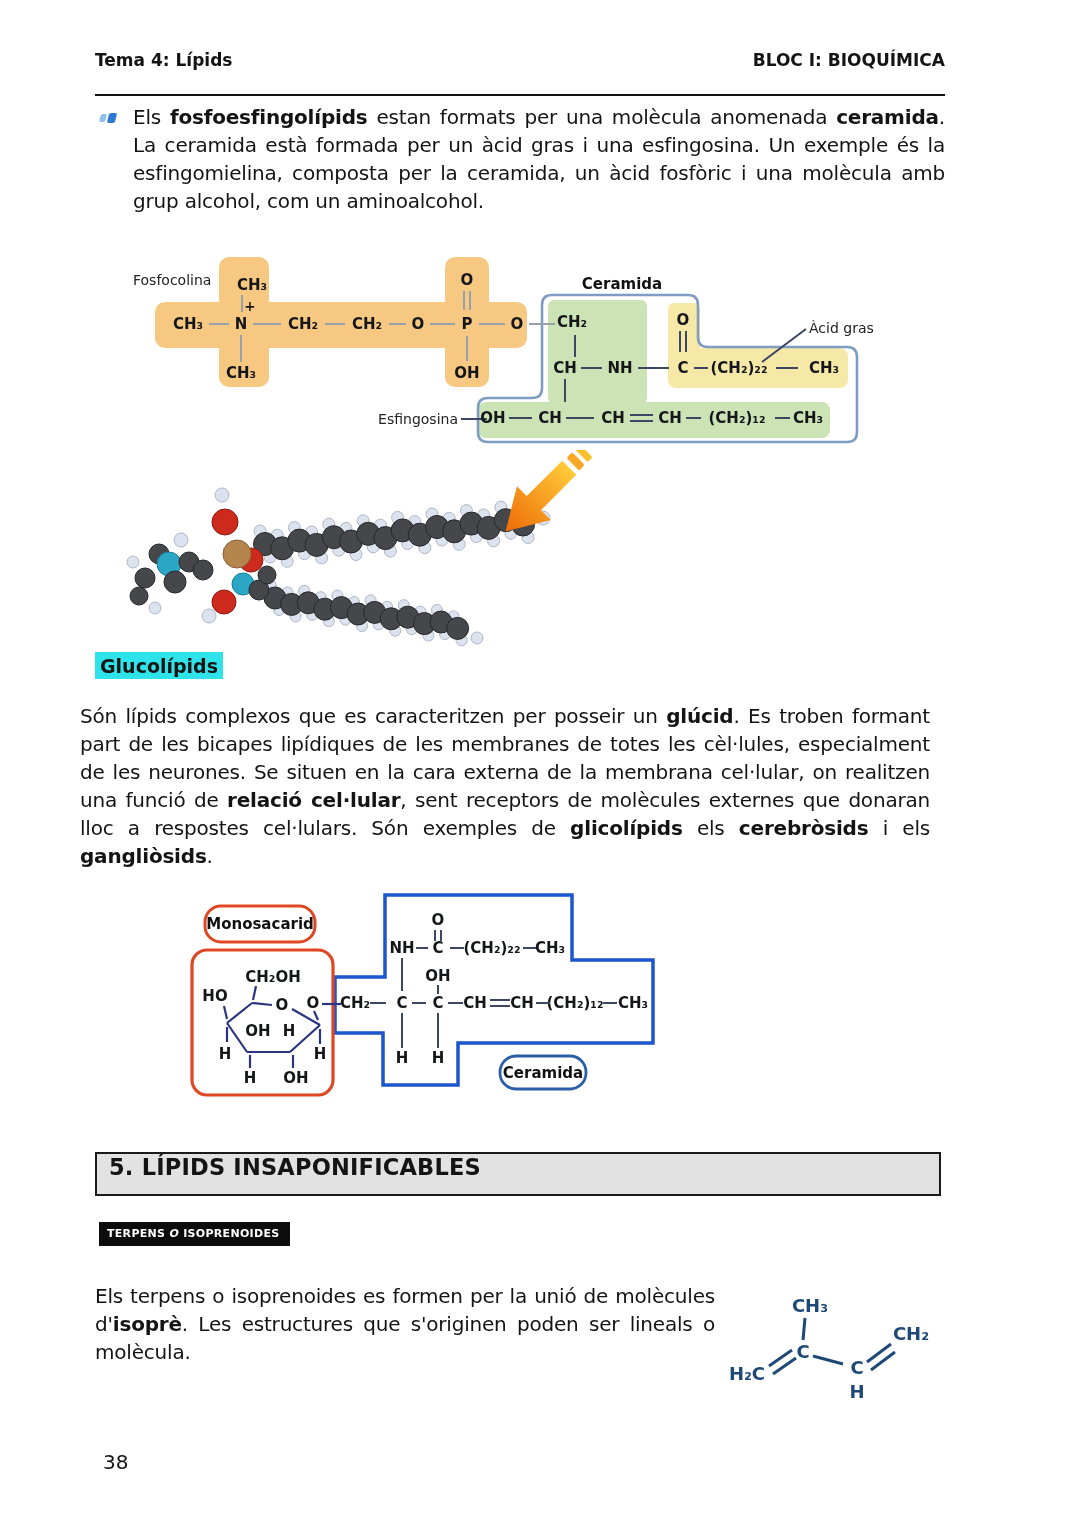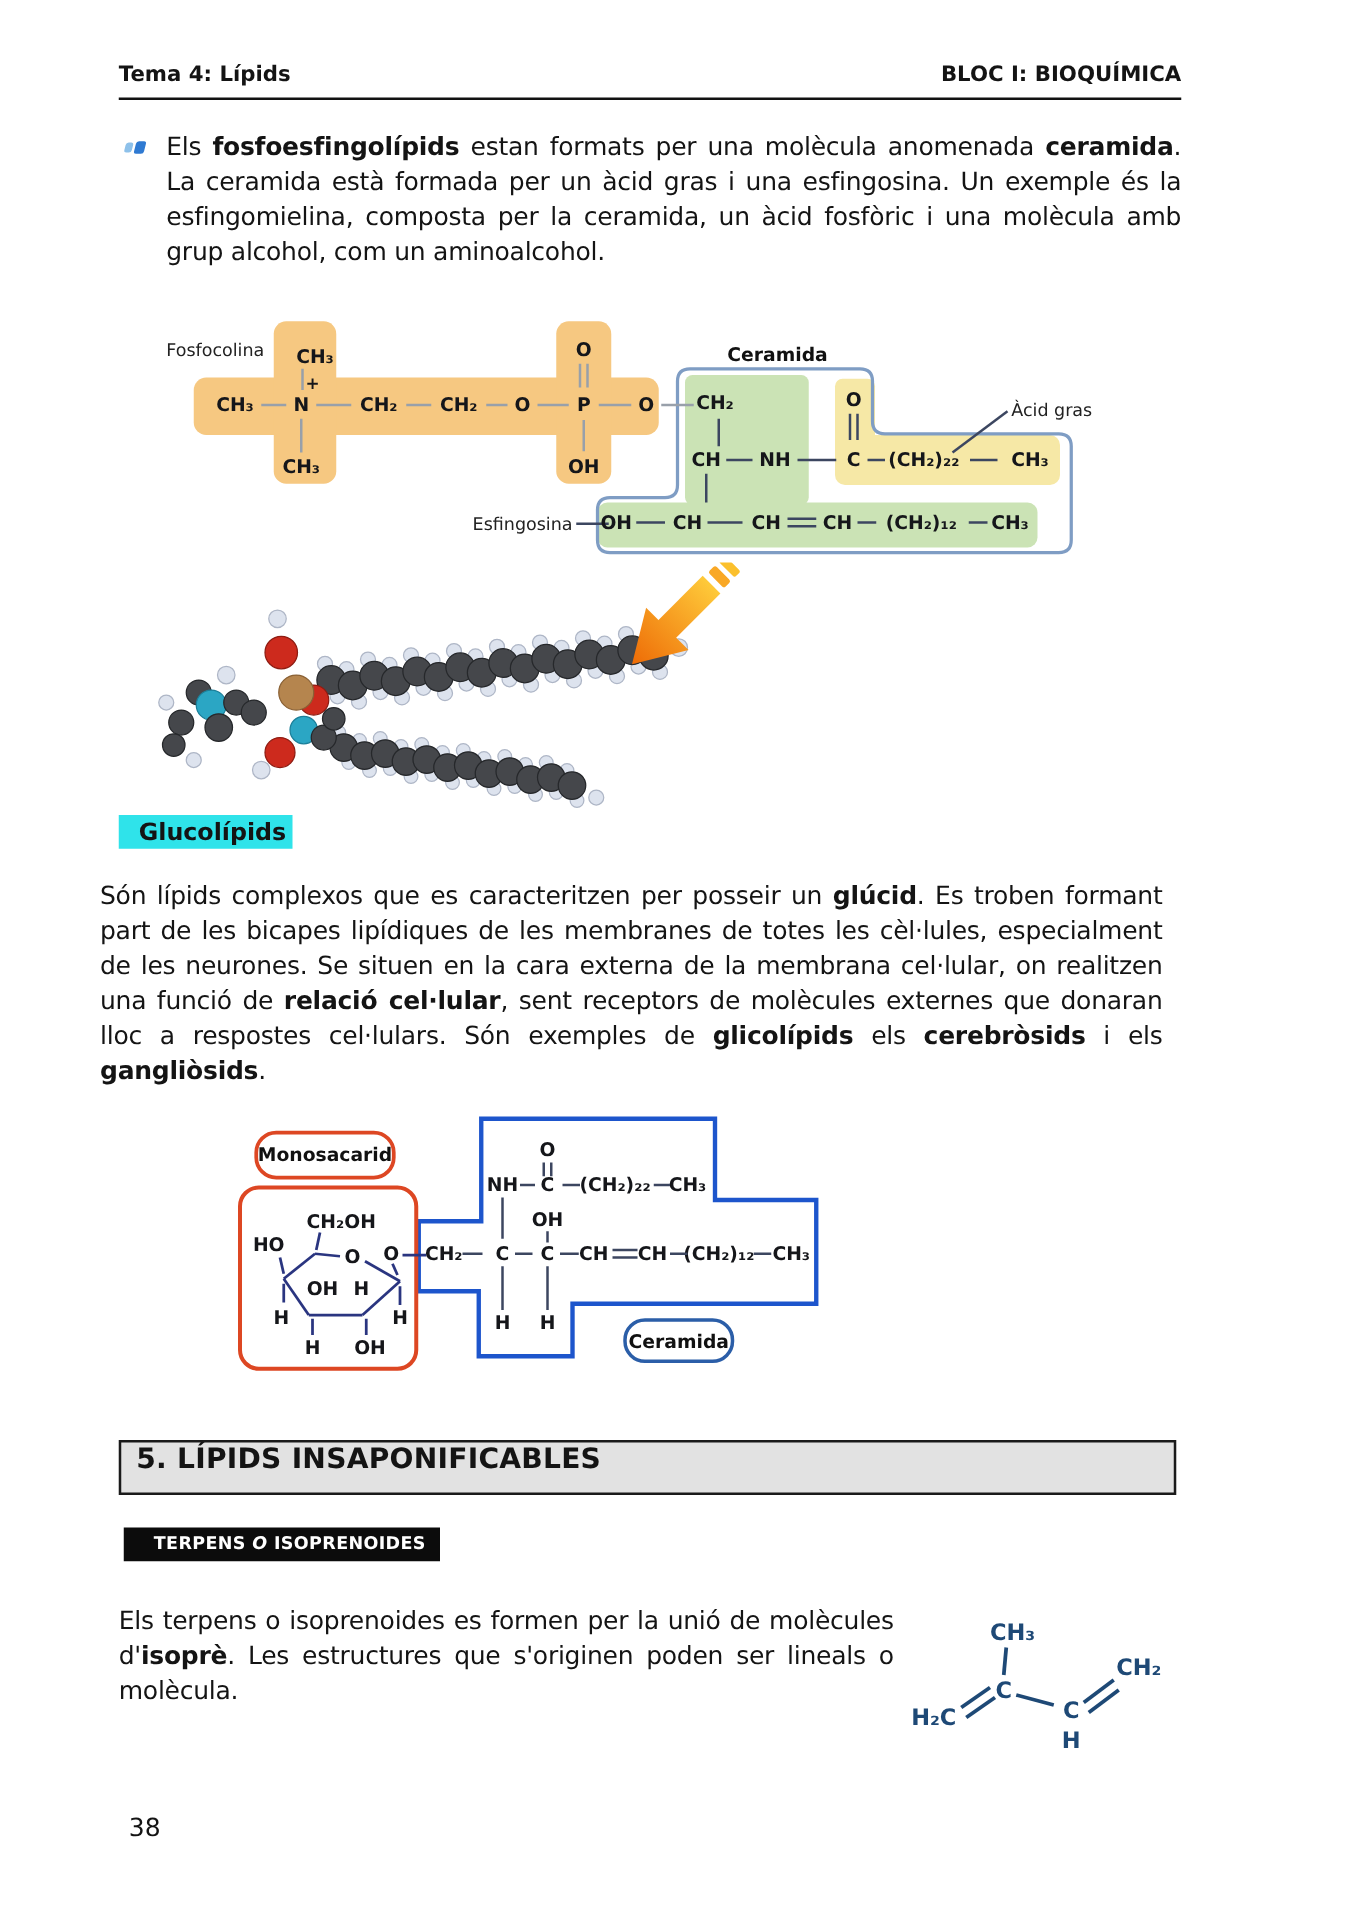--- a/index.html
+++ b/index.html
@@ -6,38 +6,38 @@
     --highlight:#2FE3EA; --orange:#F6C881; --green:#CBE3B5; --yellow:#F6E8A6;
     --outline1:#7F9DC4; --blue2:#1D55CC; --red:#DD4723; --navy:#1E4976; --graybox:#E2E2E2;
   }
   *{margin:0;padding:0;box-sizing:border-box}
   html,body{background:#888}
   #page{position:relative;width:1080px;height:1528px;background:#fff;margin:0 auto;
     font-family:"DejaVu Sans","Liberation Sans",sans-serif;color:#141414;overflow:hidden}
   .abs{position:absolute}
   
   #hdr{top:50px;left:95px;width:850px;display:flex;justify-content:space-between;
-    font-weight:bold;font-size:17px;padding-bottom:8px;border-bottom:2.5px solid #111}
+    font-weight:bold;font-size:17px;padding-bottom:24px;border-bottom:2.5px solid #111}
   
   .para{font-size:20px;line-height:28px;text-align:justify;letter-spacing:-.2px}
   .para span{white-space:pre-wrap}
   .bullet{top:113px;left:100px;display:flex;gap:2px;align-items:center}
   .bullet i{display:inline-block;border-radius:2px;transform:skewX(-14deg)}
   .bullet i.b1{width:6px;height:8px;background:#8ec1ea}
   .bullet i.b2{width:8px;height:10px;background:#2f7ad2}
   #p1{top:103px;left:133px;width:812px}
   #gluco{top:652px;left:95px;display:inline-block;background:var(--highlight);
-    font-weight:bold;font-size:19px;padding:3px 5px 2px 16px}
+    font-weight:bold;font-size:19px;padding:3px 5px 2px 5px}
   #p2{top:702px;left:80px;width:850px}
   
   #sec5{top:1152px;left:95px;width:846px;height:44px;background:var(--graybox);
     border:2.5px solid #1a1a1a;display:flex;padding-left:12px;
     font-weight:bold;font-size:22.5px;letter-spacing:.2px}
   #terp{top:1222px;left:99px;display:inline-block;background:#0c0c0c;color:#fff;
-    font-weight:bold;font-size:14px;padding:5px 11px 6px 24px;letter-spacing:.3px}
+    font-weight:bold;font-size:11px;padding:5px 11px 6px 8px;letter-spacing:.3px}
   #p3{top:1282px;left:95px;width:620px}
   #p4{top:1394px;left:95px;width:850px}
   #pgnum{top:1450px;left:103px;font-size:20px}
   
   svg text{font-family:"DejaVu Sans","Liberation Sans",sans-serif}
   .f{font-size:15px;font-weight:600;fill:#15161a}
   .fsm{font-size:13.5px;font-weight:600;fill:#15161a}
   .dlab{font-size:14px;fill:#222}
   .dlabB{font-size:15px;font-weight:bold;fill:#111}
   .bd{stroke:#98a0aa;stroke-width:2;fill:none}

